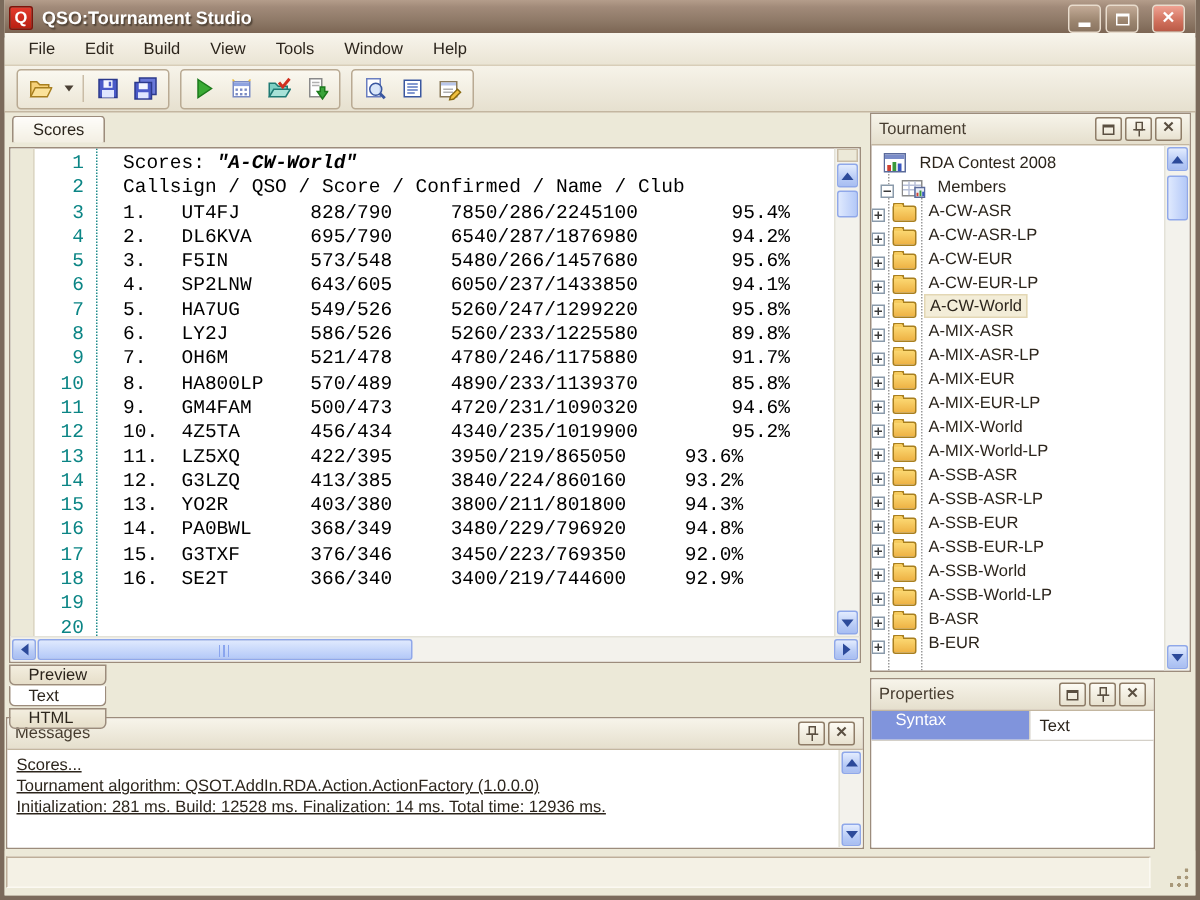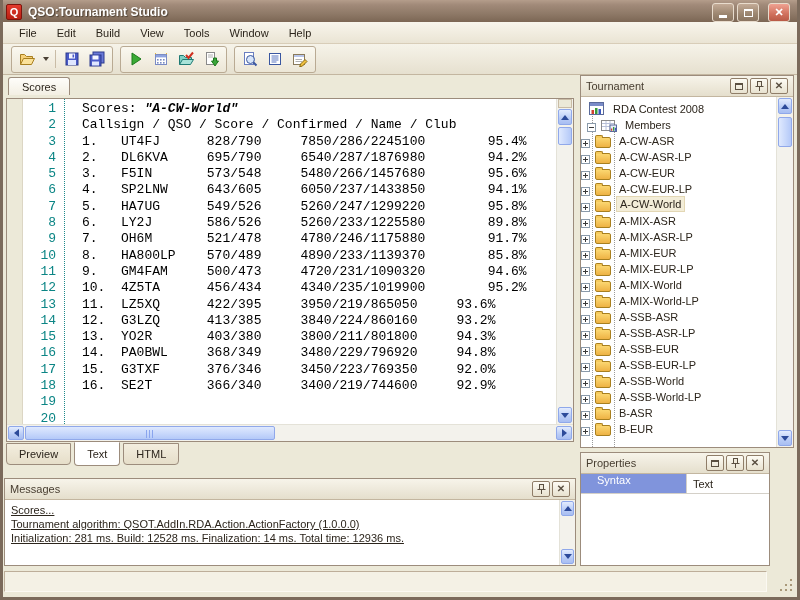--- a/index.html
+++ b/index.html
@@ -62,21 +62,21 @@
     background:linear-gradient(90deg,#dfe9fe,#b4c9f8);}
   .split-box{position:absolute;left:1px;right:1px;top:0;height:9px;background:#ece9d8;border:1px solid #c9bca6;}
   .hscroll{height:17px;flex:none;background:#f3f2ec;position:relative;border-top:1px solid #e4e2d8;}
   .hs-btn{position:absolute;top:1px;bottom:1px;width:16px;border:1px solid #8fa8ea;border-radius:2px;
     background:linear-gradient(#e3ecfe,#b9ccf6 60%,#a8bef2);display:flex;align-items:center;justify-content:center;}
   .sb-thumb-h{position:absolute;top:1px;bottom:1px;border:1px solid #90a8ea;border-radius:2px;
     background:linear-gradient(#dfe9fe,#b4c9f8);}
   .grip-h{width:8px;height:8px;background:repeating-linear-gradient(90deg,#8aa5ee 0 1px,transparent 1px 3px);margin:3px auto;}
 
   
-  .btabs{position:absolute;left:3px;top:442px;height:26px;display:flex;z-index:3;}
+  .btabs{position:absolute;left:3px;top:442px;height:26px;display:flex;z-index:3;flex-direction:column;}
   .btab{height:22px;margin-top:1px;padding:0 12px;display:flex;align-items:center;
     background:linear-gradient(#f3eedf,#e6dec9);border:1px solid #9c8c7c;border-radius:0 0 4px 4px;margin-right:3px;}
   .btab.active{background:#fff;border-top:1px solid #fff;height:24px;margin-top:0;z-index:4;}
 
   
   .panel{position:absolute;border:1px solid #9c8c7c;background:#fff;display:flex;flex-direction:column;}
   .phead{height:21px;flex:none;background:linear-gradient(#f7f4ea,#e5dfcd);border-bottom:1px solid #c3b6a0;
     display:flex;align-items:center;padding:0 5px;color:#473d30;}
   .phead .ptitle{flex:1;}
   .pbtn{width:18px;height:16px;border:1px solid #8f7d68;border-radius:2px;margin-left:2px;

